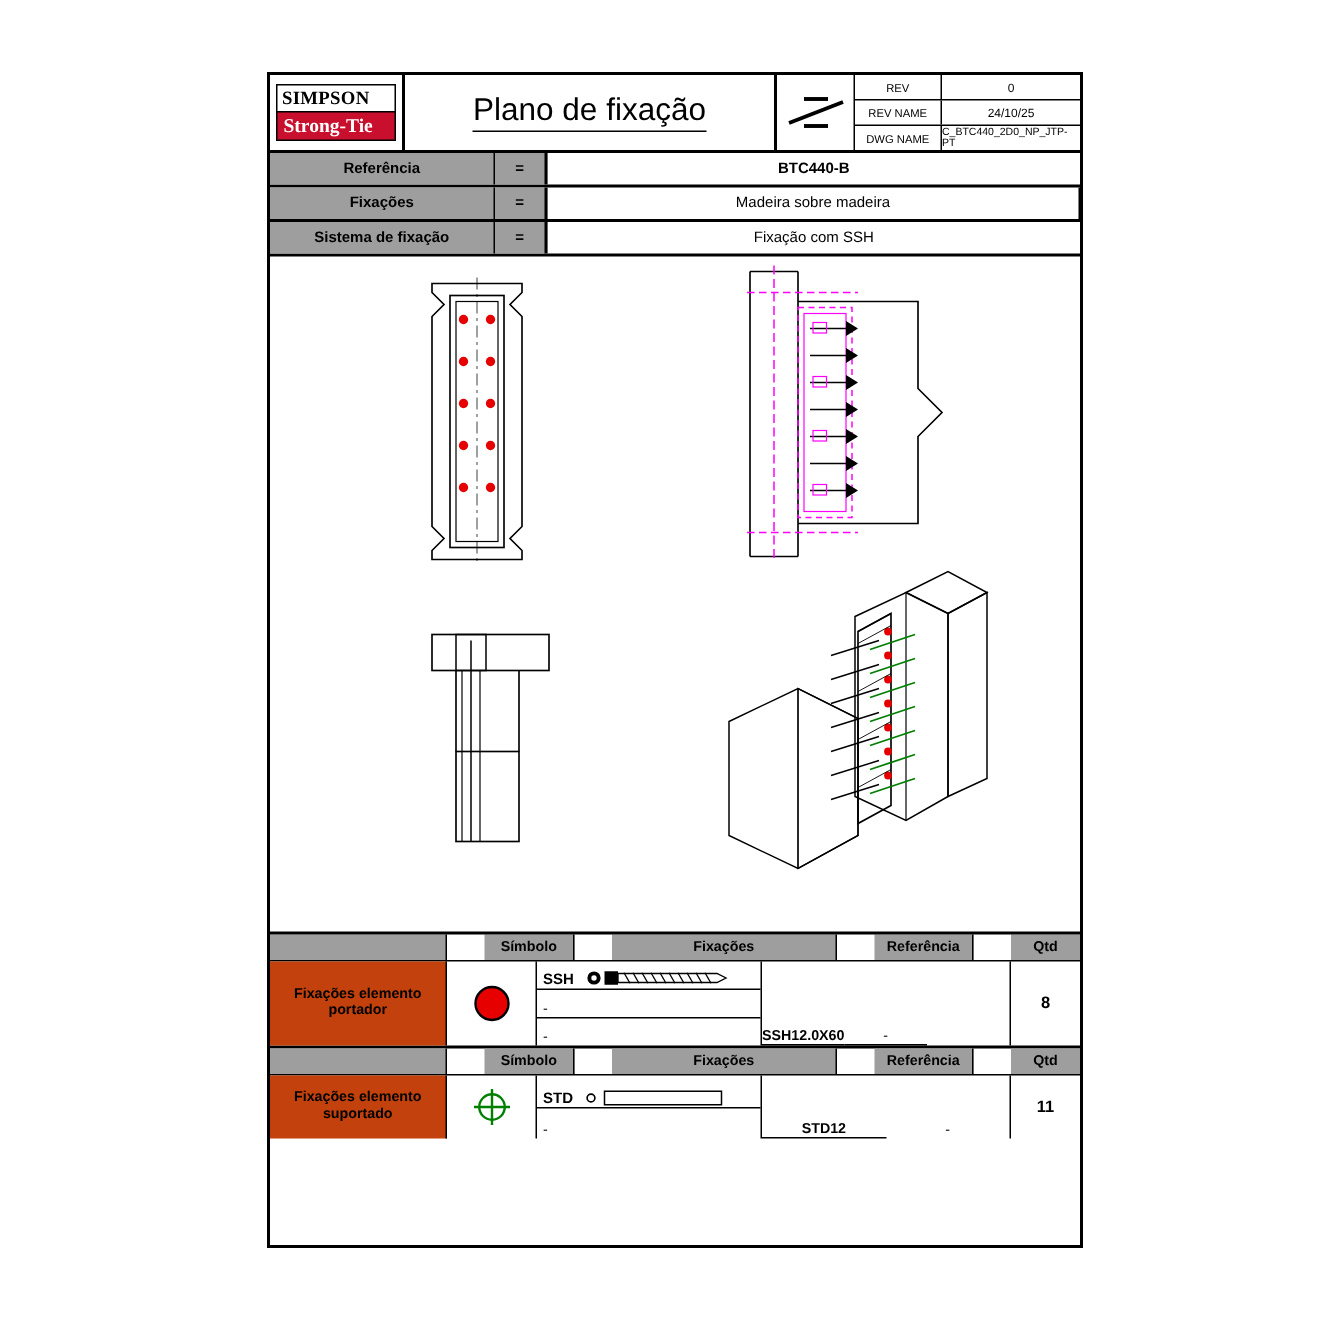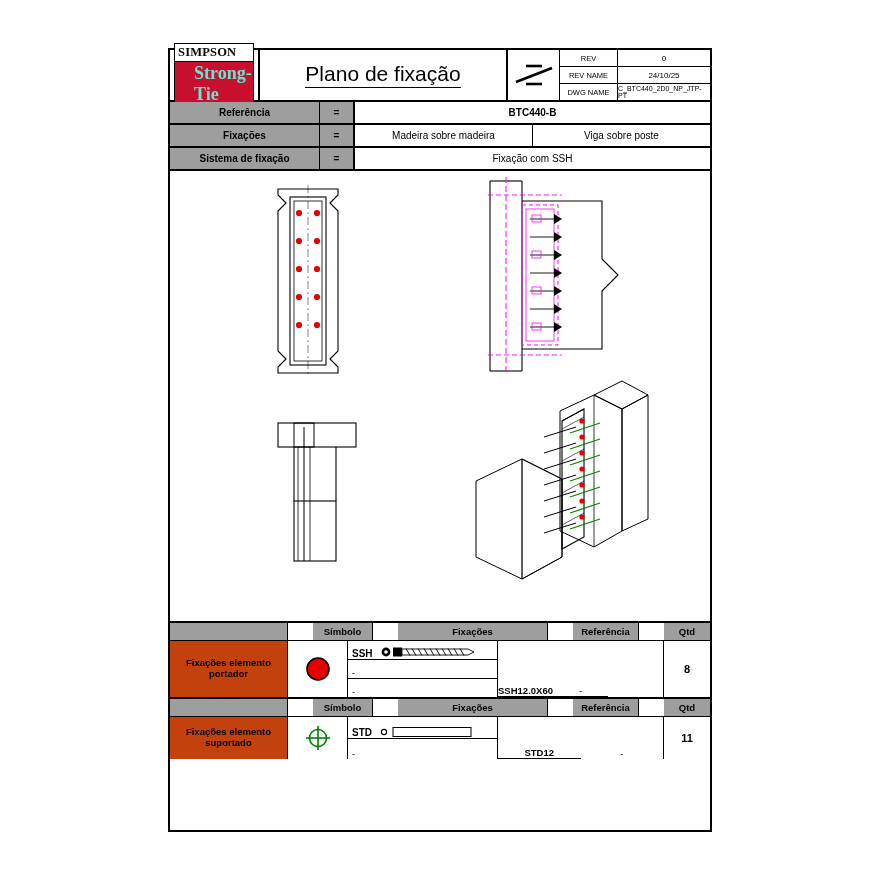--- a/index.html
+++ b/index.html
@@ -1,23 +1,23 @@
 <!DOCTYPE html>
 <html><head>
 <meta charset="utf-8">
 <style>
   html,body{margin:0;padding:0;background:#ffffff;}
   body{width:880px;height:880px;font-family:"Liberation Sans",sans-serif;color:#000;}
-  .sheet{position:absolute;left:168px;top:48px;width:544px;height:784px;border:2px solid #000;box-sizing:border-box;background:#fff;}
+  .sheet{position:absolute;left:178px;top:48px;width:544px;height:784px;border:2px solid #000;box-sizing:border-box;background:#fff;}
 
   
   .titleblock{display:flex;height:52px;border-bottom:2px solid #000;box-sizing:border-box;}
   .logo-cell{width:90px;border-right:2px solid #000;box-sizing:border-box;padding:3px 4px;display:flex;flex-direction:column;justify-content:center;}
   .logo-top{background:#ffffff;color:#000;font-weight:bold;font-size:12.5px;letter-spacing:.2px;border:1px solid #000;border-bottom:none;padding:1px 3px;font-family:"Liberation Serif",serif;}
-  .logo-bot{background:#c8102e;color:#5eead4;font-weight:bold;font-size:18px;padding:1px 19px;border:1px solid #000;font-family:"Liberation Serif",serif;}
+  .logo-bot{background:#c8102e;color:#ffffff;font-weight:bold;font-size:13px;padding:1px 4px;border:1px solid #000;font-family:"Liberation Serif",serif;}
   .title-cell{flex:1;border-right:2px solid #000;display:flex;align-items:center;justify-content:center;box-sizing:border-box;}
   .title-cell span{font-size:21px;border-bottom:1.5px solid #000;padding-bottom:1px;font-family:"Liberation Sans",sans-serif;}
   .meta-cell{width:202px;display:flex;box-sizing:border-box;}
   .meta-icon{width:52px;border-right:1.5px solid #000;display:flex;align-items:center;justify-content:center;box-sizing:border-box;}
   .meta-grid{flex:1;display:flex;flex-direction:column;}
   .meta-row{display:flex;flex:1;border-bottom:1.5px solid #000;box-sizing:border-box;}
   .meta-row:last-child{border-bottom:none;}
   .meta-k{width:58px;border-right:1.5px solid #000;display:flex;align-items:center;justify-content:center;font-size:7.5px;font-weight:normal;box-sizing:border-box;}
   .meta-v{flex:1;display:flex;align-items:center;justify-content:center;font-size:8px;box-sizing:border-box;}
   .meta-row.rev .meta-k{width:58px;}
@@ -95,21 +95,20 @@
 
   <div class="inforow">
     <div class="lbl">Referência</div>
     <div class="eq">=</div>
     <div class="val" style="font-weight:bold;">BTC440-B</div>
   </div>
   <div class="inforow">
     <div class="lbl">Fixações</div>
     <div class="eq">=</div>
     <div class="val half">Madeira sobre madeira</div>
-    <div class="val">Viga sobre poste</div>
   </div>
   <div class="inforow">
     <div class="lbl">Sistema de fixação</div>
     <div class="eq">=</div>
     <div class="val">Fixação com SSH</div>
   </div>
 
   <div class="drawing">
     <svg width="540" height="450" viewBox="0 0 540 450">
       <g stroke="#000" fill="none" stroke-width="1">

